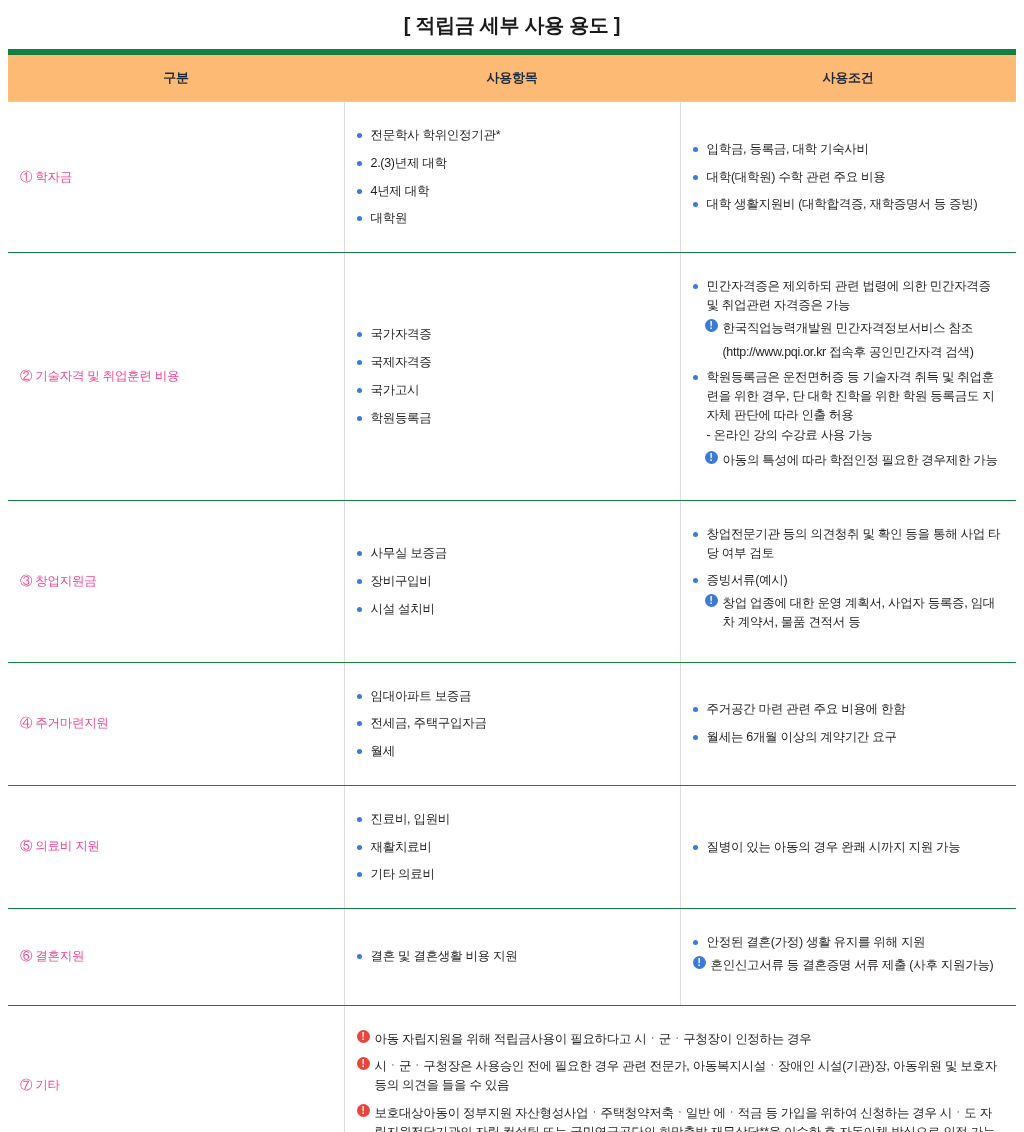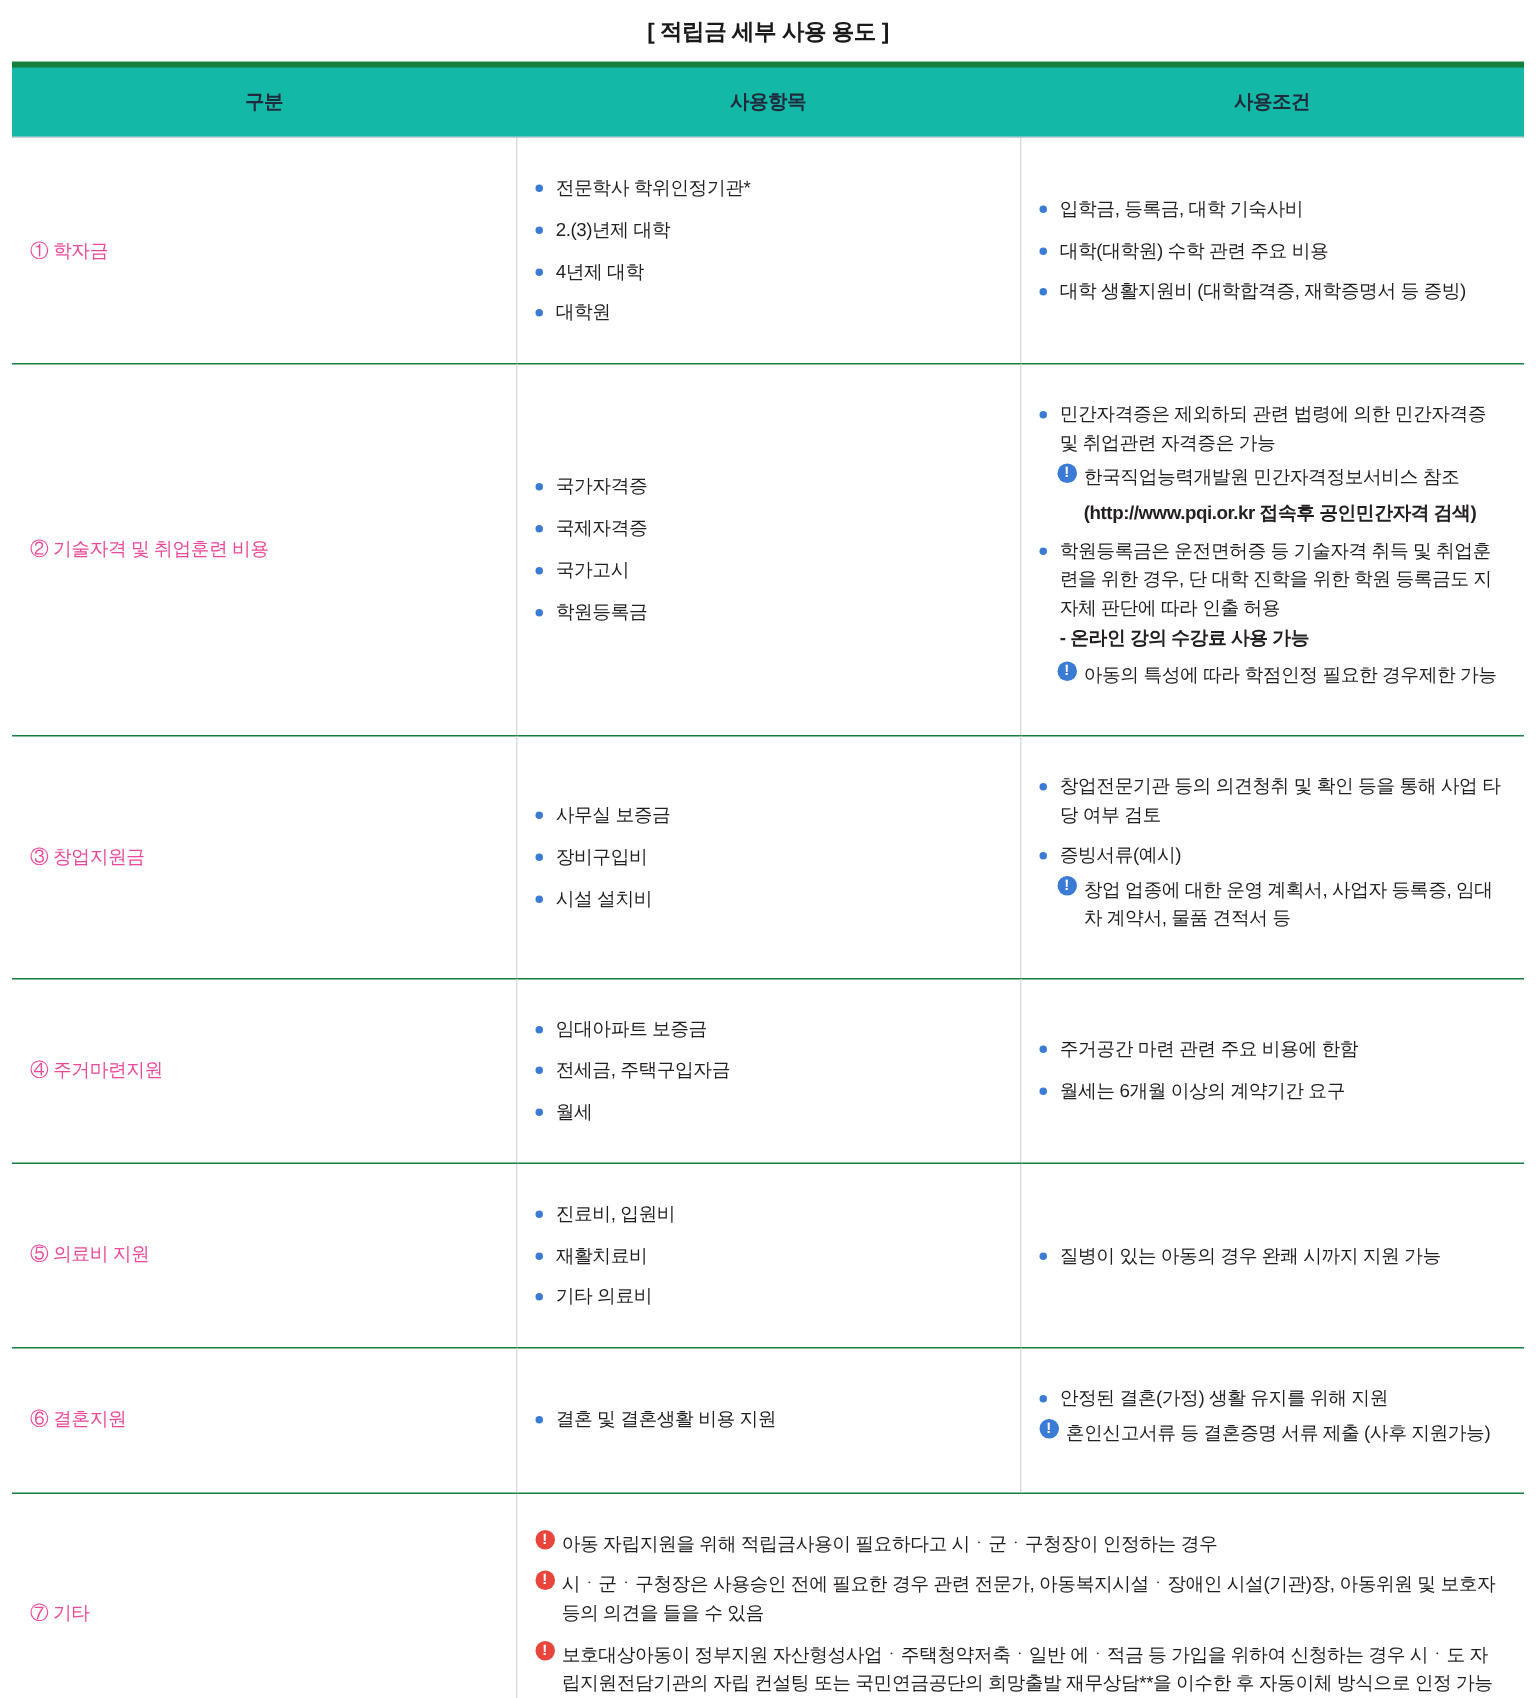--- a/index.html
+++ b/index.html
@@ -9,34 +9,34 @@
     background: #ffffff;
     font-family: "Liberation Sans", sans-serif;
     color: #231f20;
   }
   .page {
     width: 1024px;
     padding: 0 8px;
   }
   .doc-title {
     text-align: center;
-    font-size: 15px;
+    font-size: 20px;
     font-weight: bold;
     color: #1a1a1a;
     padding: 12px 0 10px 0;
     letter-spacing: -0.3px;
   }
   table.main {
     width: 1008px;
     border-collapse: collapse;
     table-layout: fixed;
   }
   table.main th {
-    background: #14b8a6;
-    border-top: 4px solid #15803d;
+    background: #fdba74;
+    border-top: 6px solid #15803d;
     border-bottom: 1px solid #c8d0dc;
     font-size: 13px;
     font-weight: bold;
     color: #1f2b3d;
     padding: 14px 4px;
     text-align: center;
     letter-spacing: -0.3px;
   }
   table.main td {
     border-bottom: 1px solid #15803d;
@@ -120,21 +120,20 @@
   .ico-line {
     display: flex;
     align-items: flex-start;
     margin: 4px 0 6px 12px;
     line-height: 1.5;
   }
   .ico-line.l0 { margin-left: 0; }
   .dash-line {
     margin: 2px 0 6px 14px;
     line-height: 1.5;
-    font-weight: bold;
   }
   .etc-list { list-style: none; margin: 0; padding: 0; }
   .etc-list li {
     display: flex;
     align-items: flex-start;
     margin-bottom: 8px;
     line-height: 1.55;
   }
   .etc-list li:last-child { margin-bottom: 0; }
   .footnotes {

